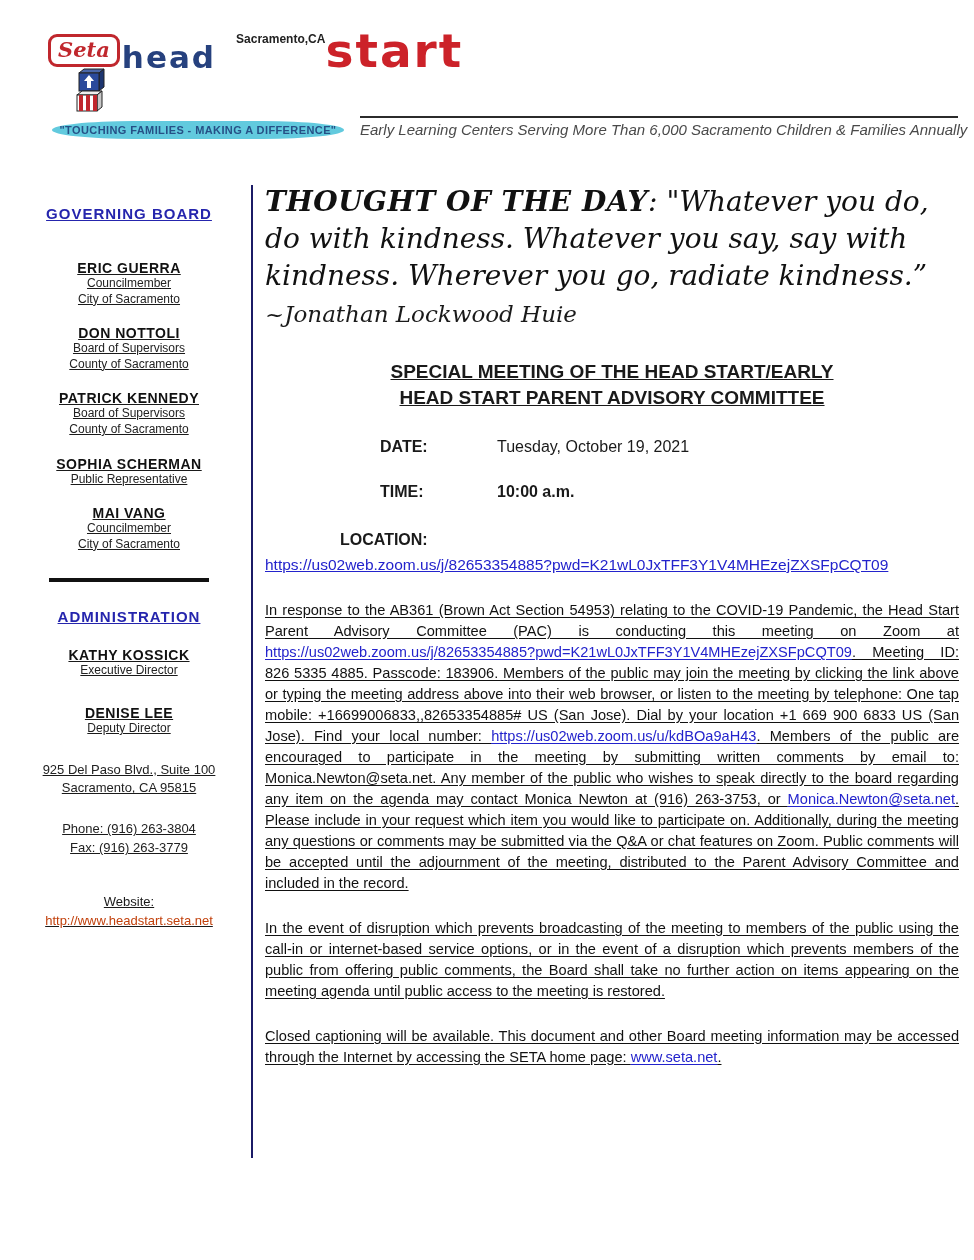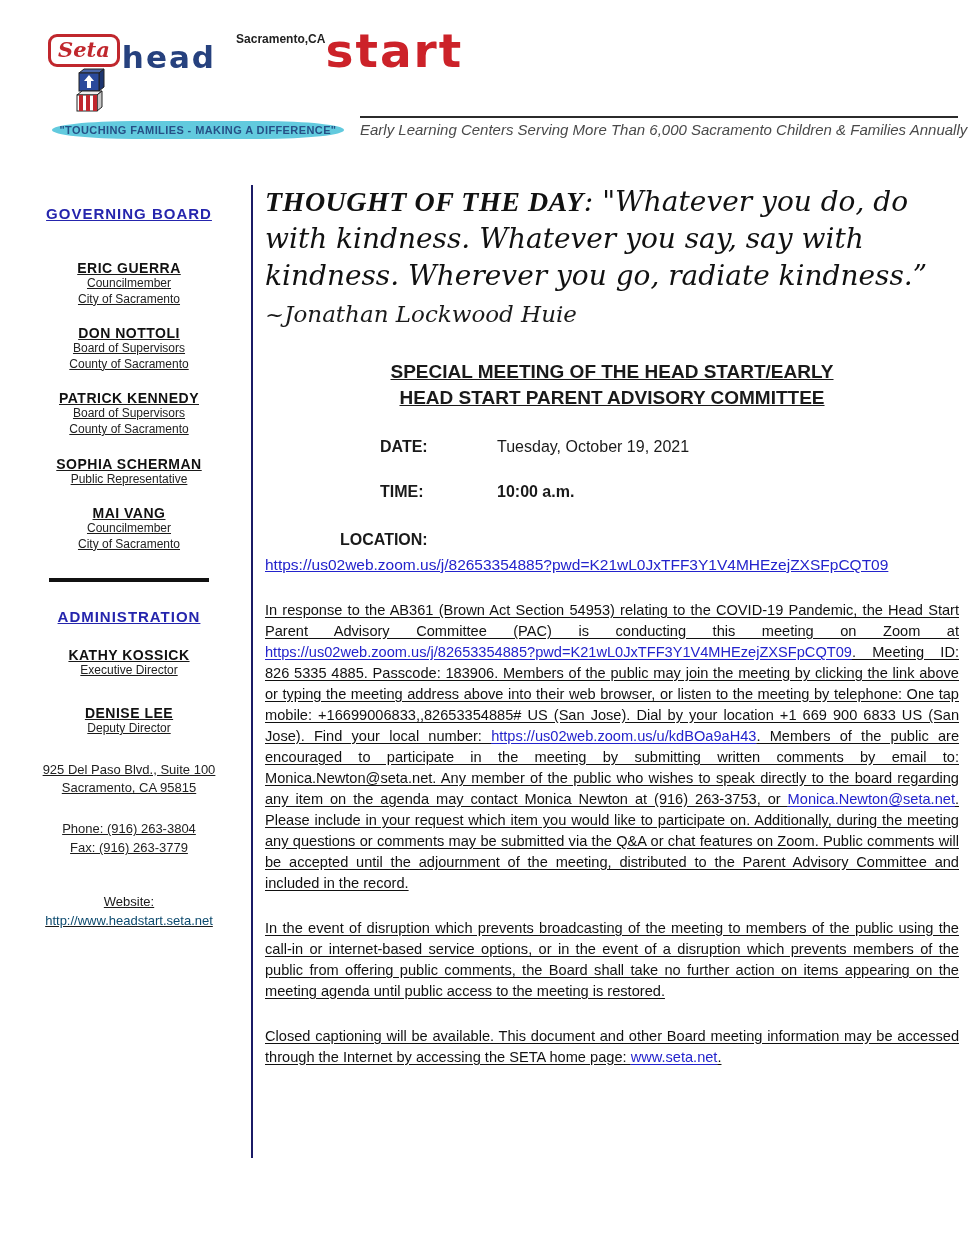--- a/index.html
+++ b/index.html
@@ -54,28 +54,28 @@
     text-decoration:underline; margin-bottom:28px; display:inline-block;
   }
   .sb-heading2 { margin-top:26px; margin-bottom:22px; }
   .member { margin-bottom:18px; }
   .member-name { font-weight:bold; font-size:14px; letter-spacing:0.5px; color:#111; }
   .member-sub { font-size:12px; color:#222; line-height:1.3; }
   .sb-divider { width:160px; height:4px; background:#111; margin:26px auto 0 auto; }
   .sb-address { font-size:13px; color:#222; line-height:1.45; margin-top:24px; }
   .sb-contact { font-size:13px; color:#222; line-height:1.45; margin-top:22px; }
   .sb-website { font-size:13px; margin-top:34px; line-height:1.5; }
-  .sb-website-url { color:#0c4a6e; text-decoration:none; }
+  .sb-website-url { color:#c2410c; text-decoration:none; }
 
   
   .main { position:absolute; left:265px; top:183px; width:694px; }
 
   .thought { font-family:"DejaVu Serif", serif; font-style:italic; font-size:28px;
              line-height:1.33; color:#111; }
-  .thought-label { font-weight:bold; letter-spacing:0.5px;font-family:Liberation Serif, serif; }
+  .thought-label { font-weight:bold; letter-spacing:0.5px; }
   .thought-attrib { font-family:"DejaVu Serif", serif; font-style:italic; font-size:23px;
                     text-align:left; margin-top:6px; padding-right:4px; }
 
   .meeting-title { text-align:center; font-weight:bold; font-size:19px; line-height:1.4;
                    margin-top:32px; }
   .meeting-title div { text-decoration:underline; }
 
   .dt-row { margin-top:26px; font-size:16px; }
   .dt-label { display:inline-block; margin-left:115px; width:117px; font-weight:bold; }
   .dt-value { font-size:16px; }

